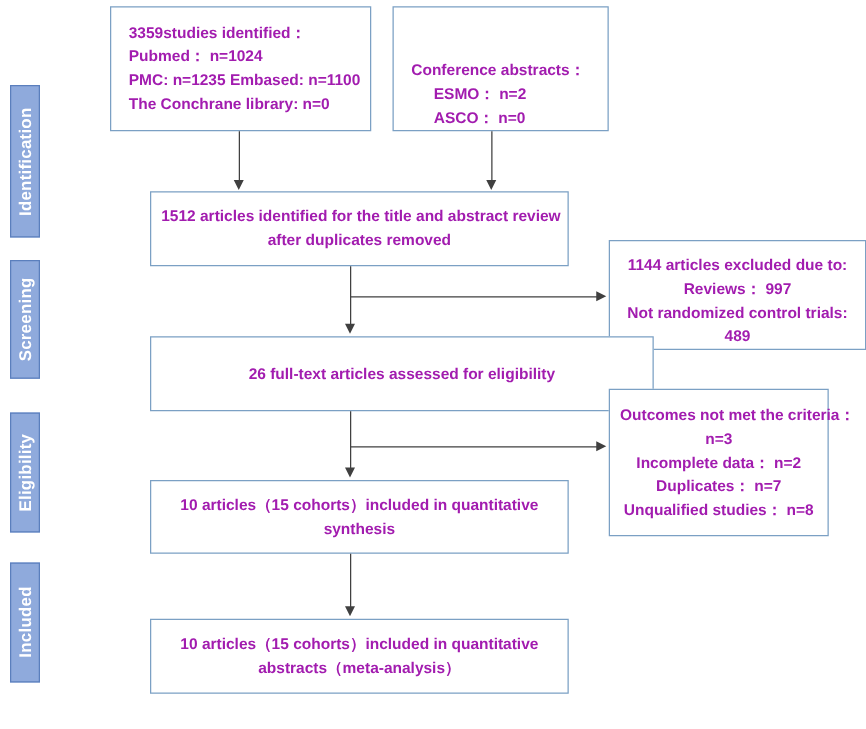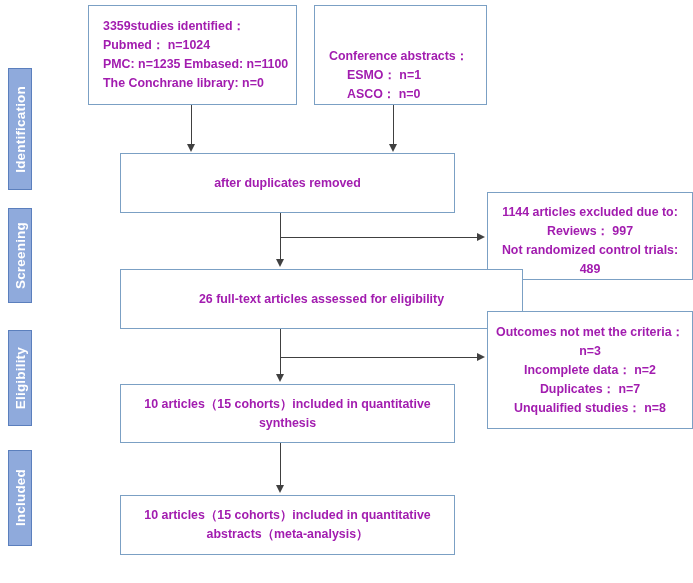--- a/index.html
+++ b/index.html
@@ -116,31 +116,32 @@
   <div class="flow-box align-left" style="left:88px; top:5px; width:209px; height:100px;">
     <div class="line">3359studies identified：</div>
     <div class="line">Pubmed： n=1024</div>
     <div class="line">PMC: n=1235    Embased: n=1100</div>
     <div class="line">The Conchrane library: n=0</div>
   </div>
 
   <div class="flow-box align-left" style="left:314px; top:5px; width:173px; height:100px;
               justify-content:flex-end; padding-top:12px;">
     <div class="line">Conference abstracts：</div>
-    <div class="line indent-1">ESMO： n=1</div>
+    <div class="line indent-1">ESMO： n=2</div>
     <div class="line indent-1">ASCO： n=0</div>
   </div>
 
   <div class="connector v" style="left:191px; top:105px; height:40px;"></div>
   <div class="arrowhead-down" style="left:187px; top:144px;"></div>
 
   <div class="connector v" style="left:393px; top:105px; height:40px;"></div>
   <div class="arrowhead-down" style="left:389px; top:144px;"></div>
 
   <div class="flow-box align-center" style="left:120px; top:153px; width:335px; height:60px;">
+    <div class="line">1512 articles identified for the title and abstract review</div>
     <div class="line">after duplicates removed</div>
   </div>
 
   <div class="connector v" style="left:280px; top:213px; height:47px;"></div>
   <div class="arrowhead-down" style="left:276px; top:259px;"></div>
 
   <div class="connector h" style="left:280px; top:237px; width:198px;"></div>
   <div class="arrowhead-right" style="left:477px; top:233px;"></div>
 
   <div class="flow-box align-center" style="left:487px; top:192px; width:206px; height:88px;justify-content:flex-end;">
@@ -153,21 +154,21 @@
   <div class="flow-box align-center" style="left:120px; top:269px; width:403px; height:60px;">
     <div class="line">26 full-text articles assessed for eligibility</div>
   </div>
 
   <div class="connector v" style="left:280px; top:329px; height:46px;"></div>
   <div class="arrowhead-down" style="left:276px; top:374px;"></div>
 
   <div class="connector h" style="left:280px; top:357px; width:198px;"></div>
   <div class="arrowhead-right" style="left:477px; top:353px;"></div>
 
-  <div class="flow-box align-center" style="left:487px; top:311px; width:206px; height:118px;">
+  <div class="flow-box align-center" style="left:487px; top:311px; width:176px; height:118px;">
     <div class="line">Outcomes not met the criteria：</div>
     <div class="line">n=3</div>
     <div class="line">Incomplete data： n=2</div>
     <div class="line">Duplicates： n=7</div>
     <div class="line">Unqualified studies： n=8</div>
   </div>
 
   <div class="flow-box align-center" style="left:120px; top:384px; width:335px; height:59px;">
     <div class="line">10 articles（15 cohorts）included in quantitative</div>
     <div class="line">synthesis</div>

